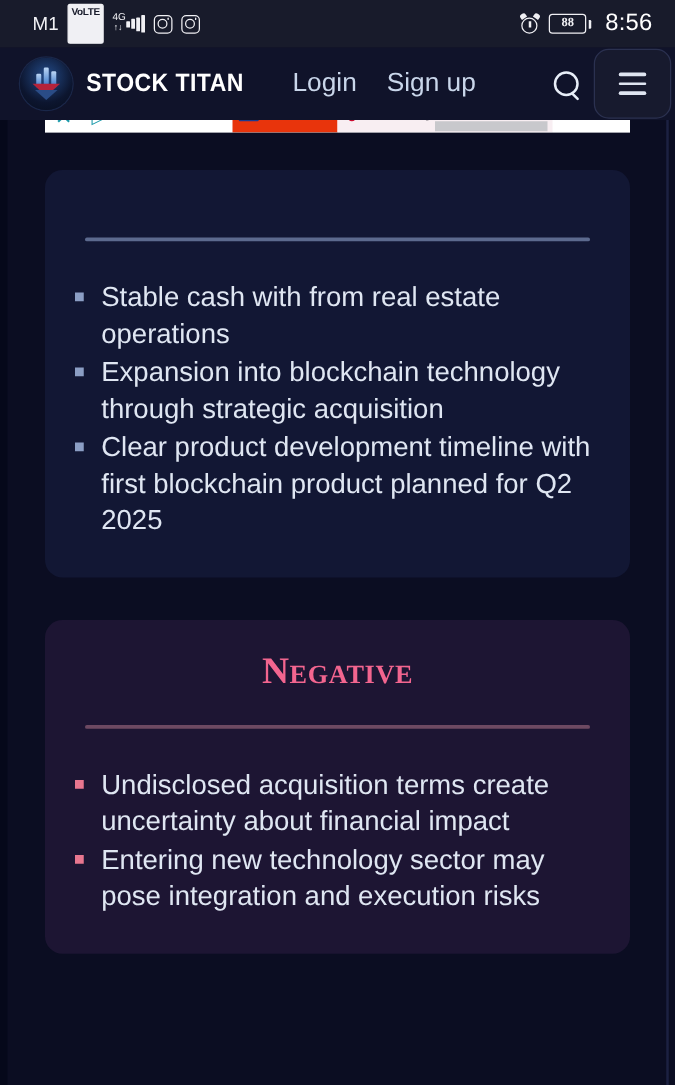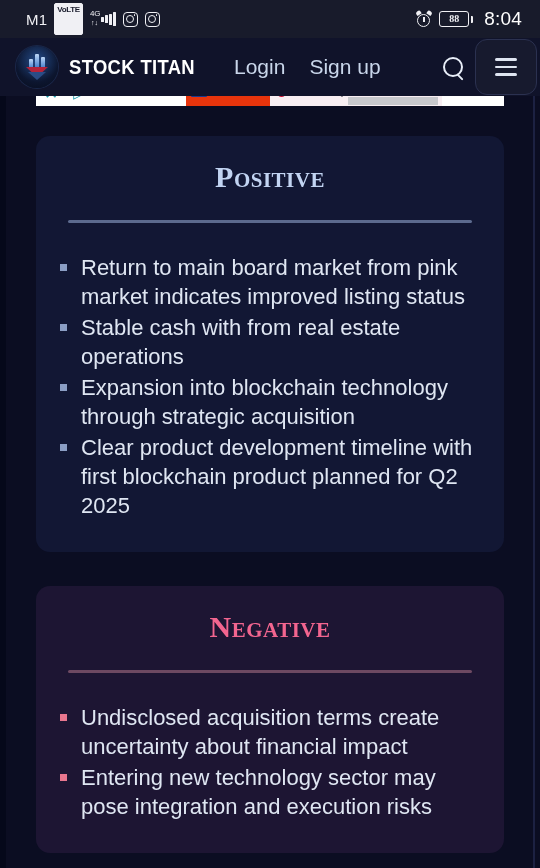--- a/index.html
+++ b/index.html
@@ -503,21 +503,21 @@
         <span class="ear-r"></span>
       <span class="face"></span>
         <span class="hand"></span>
     </span>
     <span class="battery">
       <span class="battery-body">
         <span class="battery-level">88</span>
       </span>
       <span class="battery-tip"></span>
     </span>
-    <span class="clock-time">8:04</span>
+    <span class="clock-time">8:56</span>
   </div>
 </div>
 
 <div class="site-header">
   <div class="brand">
     <span class="logo-circle">
       <span class="glow"></span>
       <span class="logo-bars">
           <i></i>
           <i></i>
@@ -561,27 +561,22 @@
     <span class="ad-price">$3,299</span>
   </span>
   <span class="ad-tail"></span>
 </div>
 
 <div class="page">
   <div class="edge-left"></div>
   <div class="scrollbar-track"></div>
 
   <div class="card positive">
-    <div class="card-title">Positive</div>
     <div class="card-divider"></div>
     <ul class="bullet-list">
-      <li>
-        <span class="bullet-mark"></span>
-        <span class="bullet-text">Return to main board market from pink market indicates improved listing status</span>
-      </li>
       <li>
         <span class="bullet-mark"></span>
         <span class="bullet-text">Stable cash with from real estate operations</span>
       </li>
       <li>
         <span class="bullet-mark"></span>
         <span class="bullet-text">Expansion into blockchain technology through strategic acquisition</span>
       </li>
       <li>
         <span class="bullet-mark"></span>

